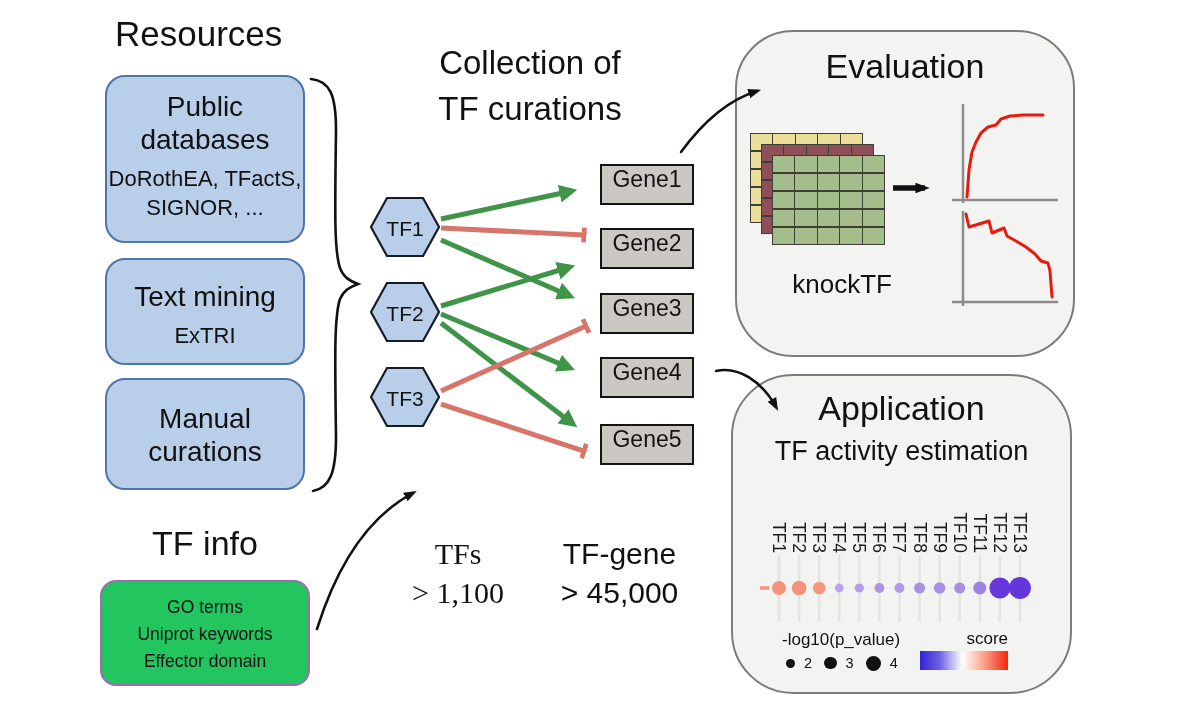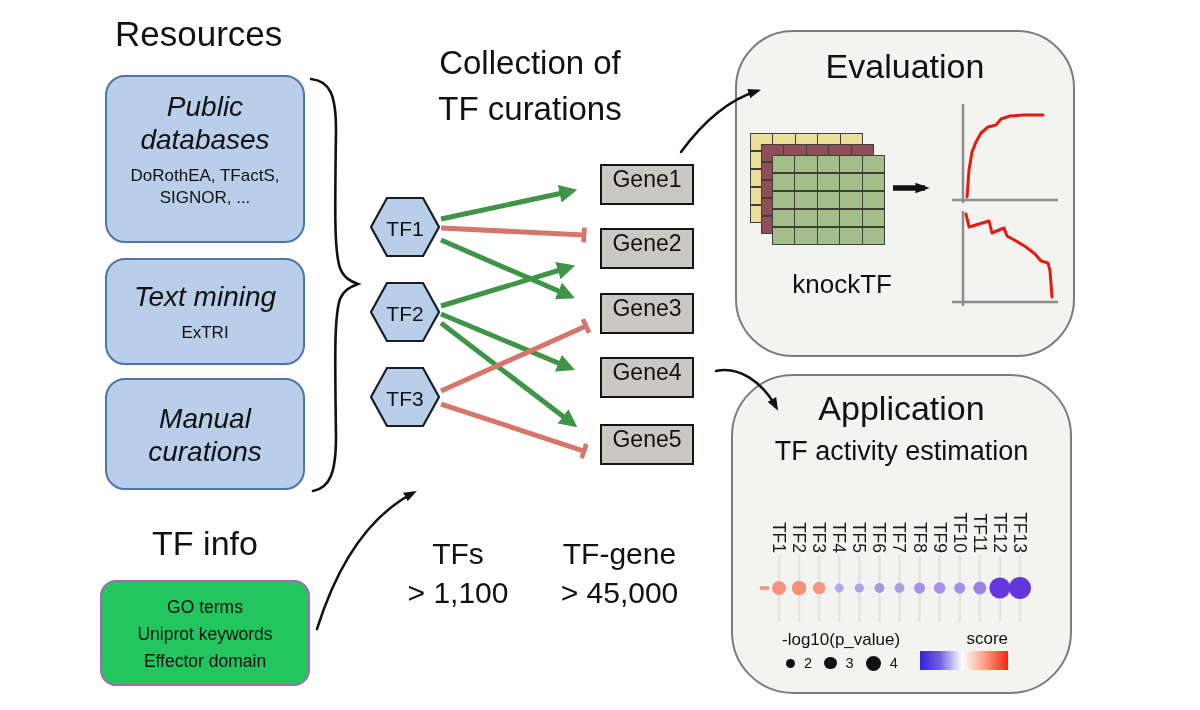--- a/index.html
+++ b/index.html
@@ -11,42 +11,42 @@
   .pre{white-space:pre-line;}
   
   .h-res{left:115px;top:14px;font-size:35px;}
   .h-tfinfo{left:100px;top:524px;width:210px;text-align:center;font-size:34px;}
   .h-collection{left:375px;top:40px;width:310px;text-align:center;font-size:33px;line-height:1.38;}
   
   .res-box{
     left:105px;width:200px;background:#b8cee9;border:2.5px solid #4f74a8;border-radius:20px;
     text-align:center;box-sizing:border-box;z-index:1;
   }
-  .res-title{font-size:28px;line-height:1.18;font-style:italic;}
-  .res-sub{font-size:17px;line-height:1.3;margin-top:9px;}
+  .res-title{font-size:28px;line-height:1.18;}
+  .res-sub{font-size:22px;line-height:1.3;margin-top:9px;}
   #res-box-1{top:75px;height:168px;padding-top:13px;}
   #res-box-2{top:258px;height:107px;padding-top:20px;}
   #res-box-3{top:378px;height:112px;padding-top:22px;}
   
   .tfinfo-box{
     left:100px;top:580px;width:210px;height:106px;background:#22c55e;border:2.5px solid #9f6ab8;
     border-radius:16px;text-align:center;box-sizing:border-box;padding-top:12px;
     font-size:17.5px;line-height:1.55;z-index:1;
   }
   
   .gene-box{
     left:600px;width:94px;height:41px;background:#cbc8c4;border:2px solid #141414;
     display:flex;align-items:flex-start;justify-content:center;font-size:23px;box-sizing:border-box;z-index:1;
   }
   
   .hex{position:absolute;left:370px;width:70px;height:64px;z-index:1;}
   .hex text{font-size:21px;fill:#111;}
   
   .stat{top:534px;text-align:center;font-size:30px;line-height:1.3;}
-  #stat-tfs{left:378px;width:160px;}
+  #stat-tfs{left:378px;width:160px;font-family:Liberation Serif, serif;}
   #stat-tfgene{left:532px;width:175px;}
   
   .panel{background:#f3f3f1;border:2.5px solid #7c7c7c;box-sizing:border-box;z-index:0;}
   #panel-eval{left:735px;top:30px;width:340px;height:327px;border-radius:58px;}
   #panel-app{left:731px;top:374px;width:341px;height:320px;border-radius:62px;}
   .panel-title{text-align:center;font-size:34px;z-index:3;}
   #title-eval{left:735px;top:47px;width:340px;}
   #title-app{left:731px;top:389px;width:341px;}
   #subtitle-app{left:731px;top:436px;width:341px;text-align:center;font-size:27px;z-index:3;}
   #label-knocktf{left:752px;top:269px;width:140px;text-align:right;font-size:26px;z-index:3;}

